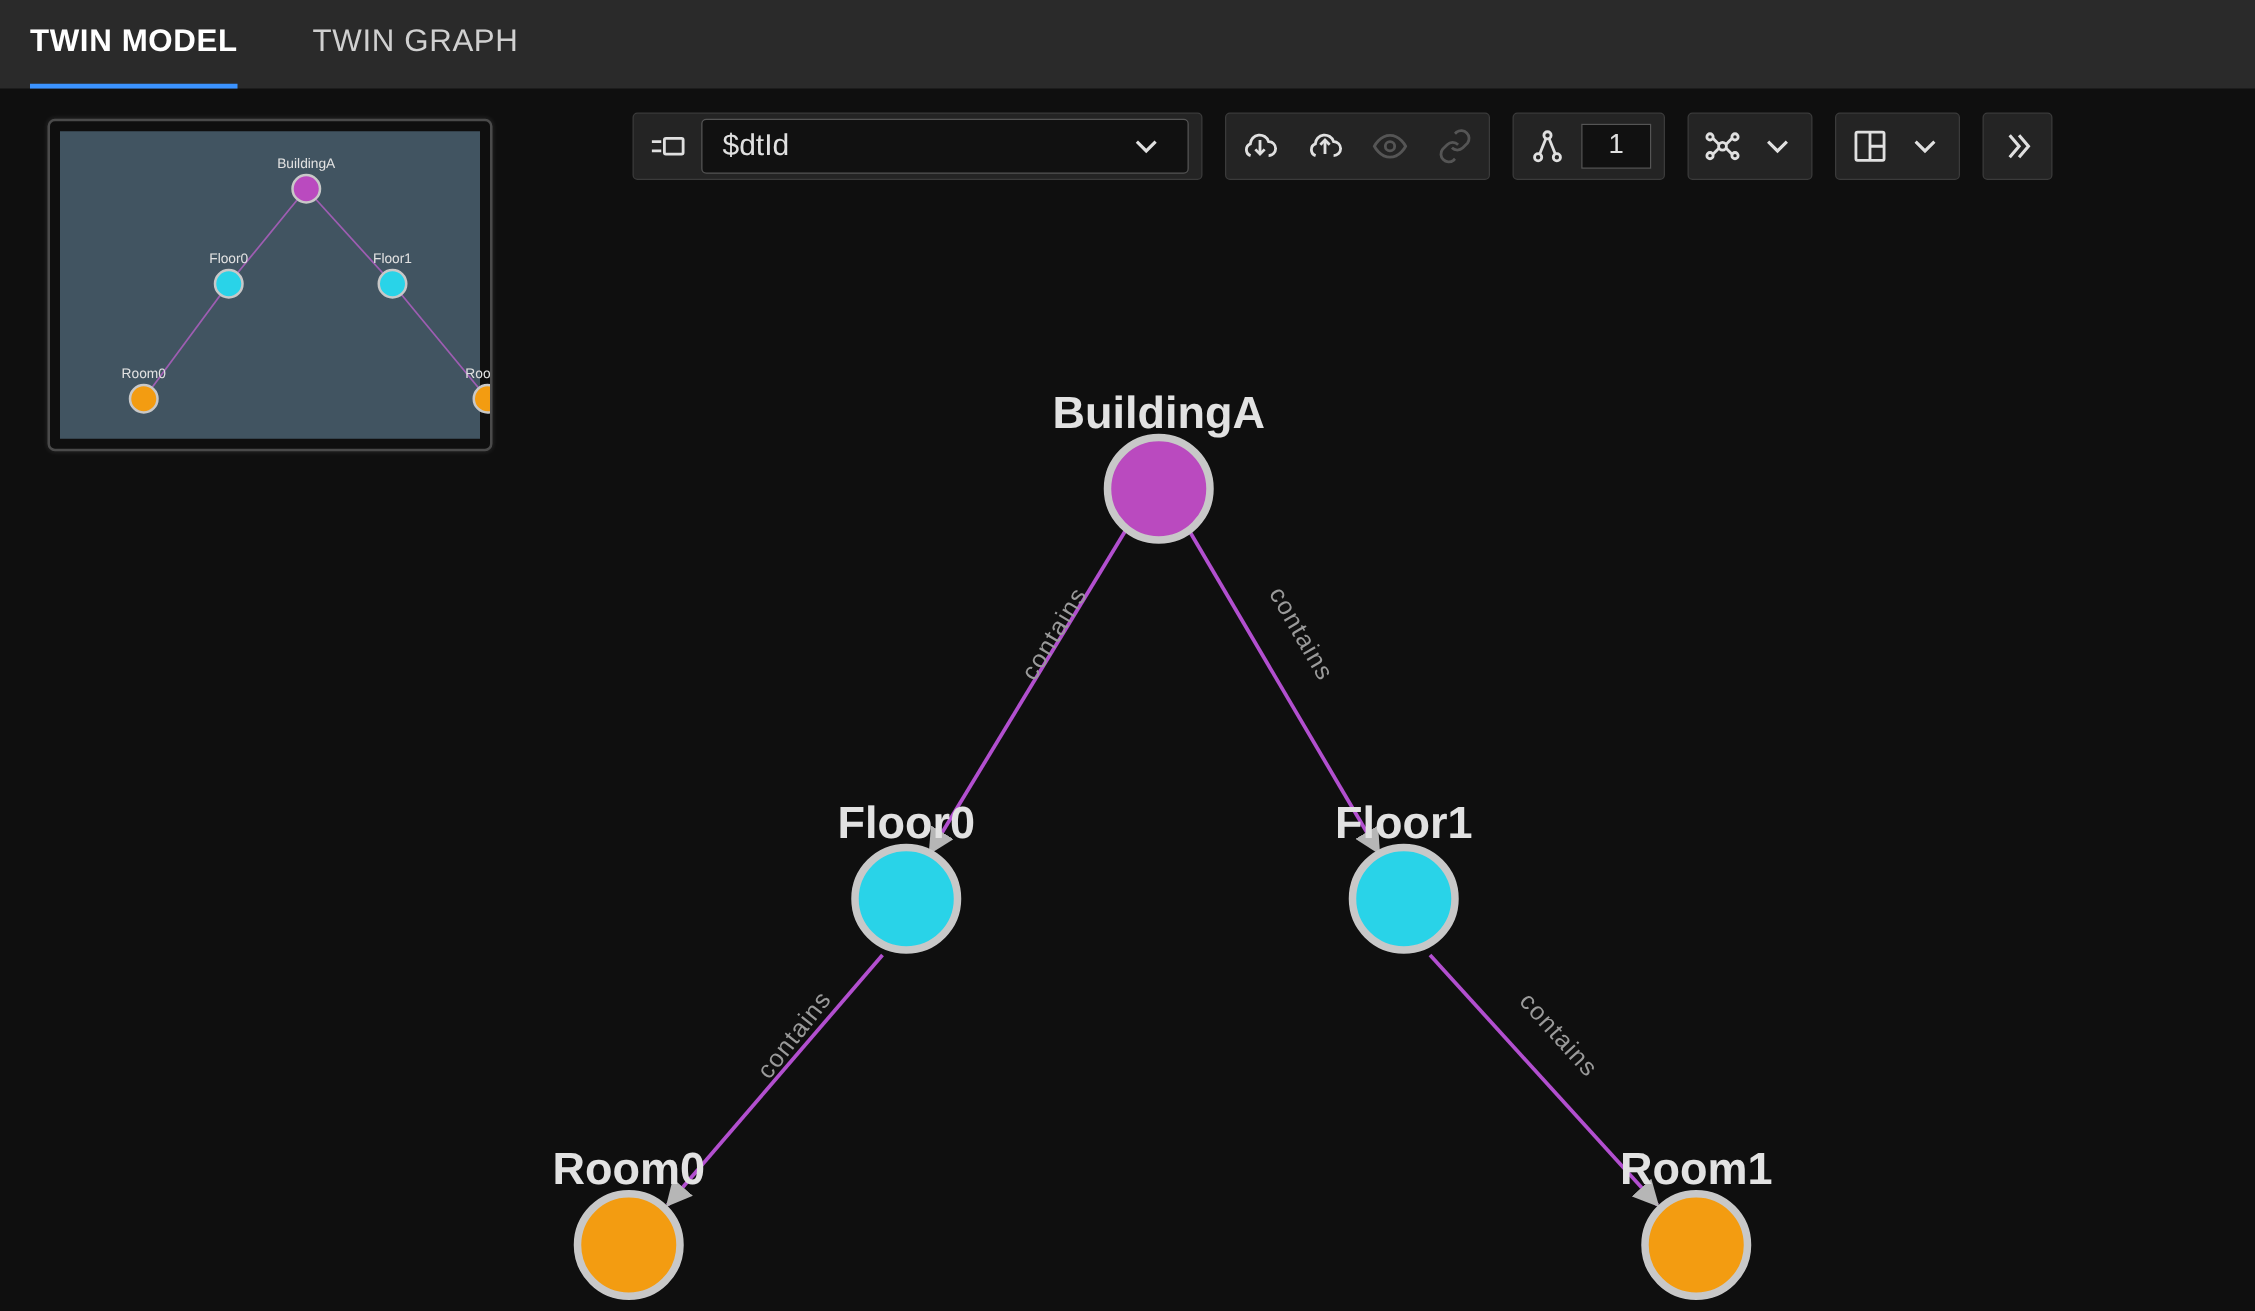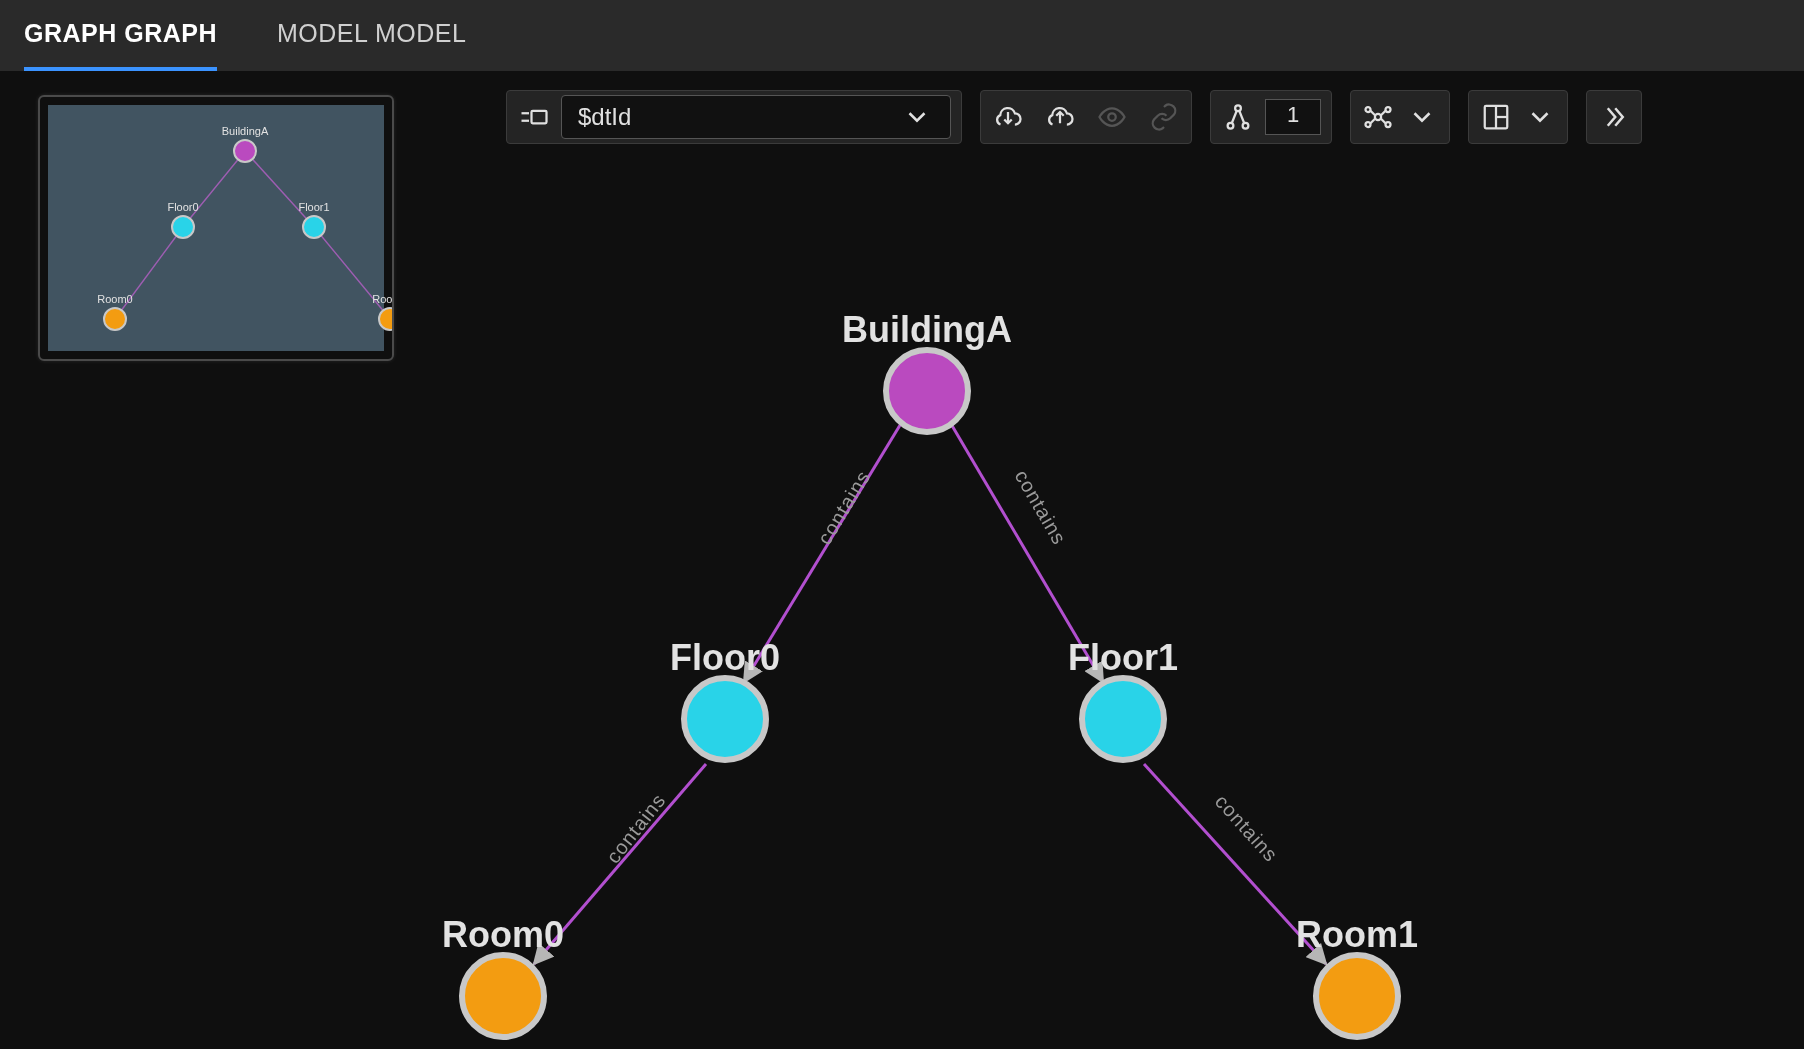--- a/index.html
+++ b/index.html
@@ -143,22 +143,22 @@
       color:#9a9a9a;
       transform-origin:center;
       white-space:nowrap;
       letter-spacing:1px;
     }
   </style>
 </head>
 <body>
 
 <div class="tabs">
-  <div class="tab active">GRAPH GRAPH</div>
-  <div class="tab">MODEL MODEL</div>
+  <div class="tab active">TWIN MODEL</div>
+  <div class="tab">TWIN GRAPH</div>
 </div>
 
 <div class="canvas">
 
   <div class="minimap">
     <div class="minimap-viewport"></div>
     <svg width="356" height="266" style="position:absolute;left:0;top:0;">
       <g stroke="#b660c7" stroke-width="1.4" opacity=".8">
         <line x1="205" y1="54" x2="143" y2="130"></line>
         <line x1="205" y1="54" x2="274" y2="130"></line>

